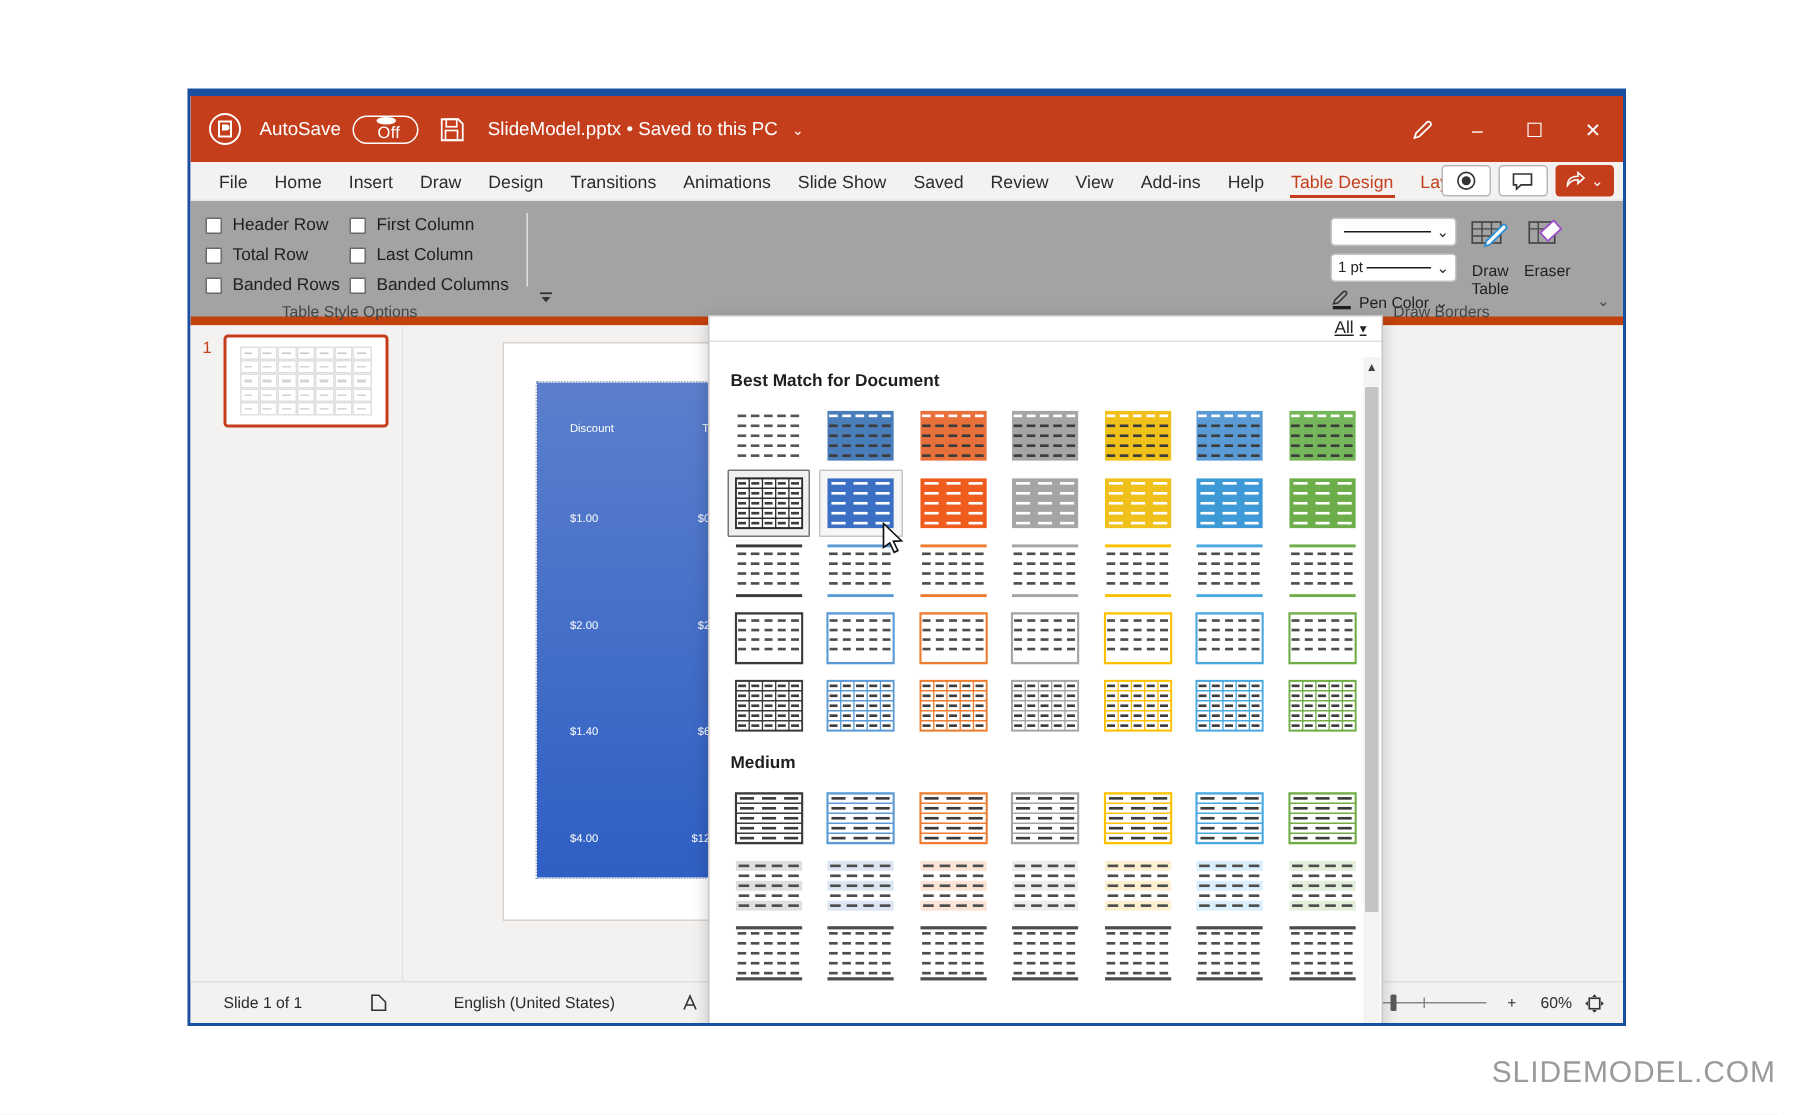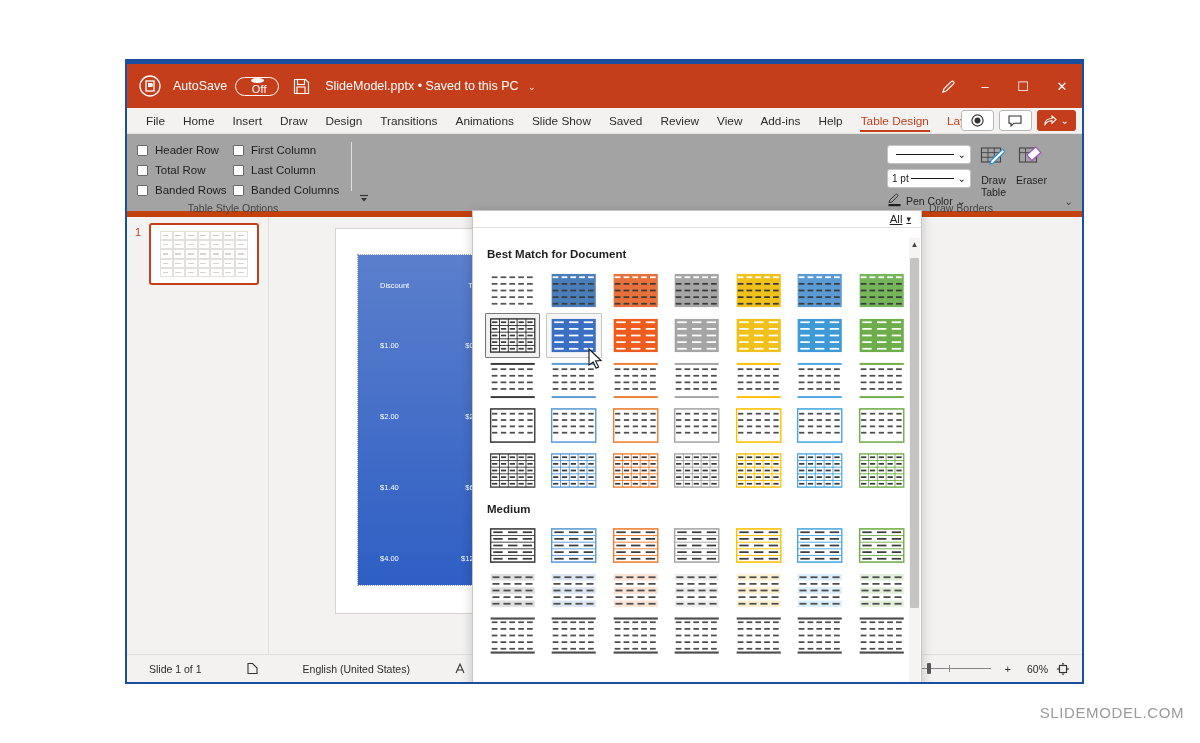--- a/index.html
+++ b/index.html
@@ -216,21 +216,21 @@
   }
   .dd-thumb { position:absolute; left:1px; top:20px; width:9px; height:350px; background:#c6c4c2; border-radius:1px;}
   .dd-arrowup, .dd-arrowdn { position:absolute; left:0; width:11px; height:13px; font-size:8px; color:#444; display:flex;align-items:center;justify-content:center;}
   .dd-arrowup { top:0; }
 
   
   #cursor { position:absolute; left:461px; top:284px; z-index:60; }
 
   .watermark {
     position:absolute; right:16px; top:704px;
-    font-size:15px; color:#9b9b9b; letter-spacing:.6px;
+    font-size:20px; color:#9b9b9b; letter-spacing:.6px;
   }
   .topstripe { position:absolute; left:125px; top:59px; width:959px; height:4px; background:#1a4fa0; }
 </style>
 </head>
 <body>
 
 <div class="topstripe"></div>
 
 <div id="ppt-window">
 

